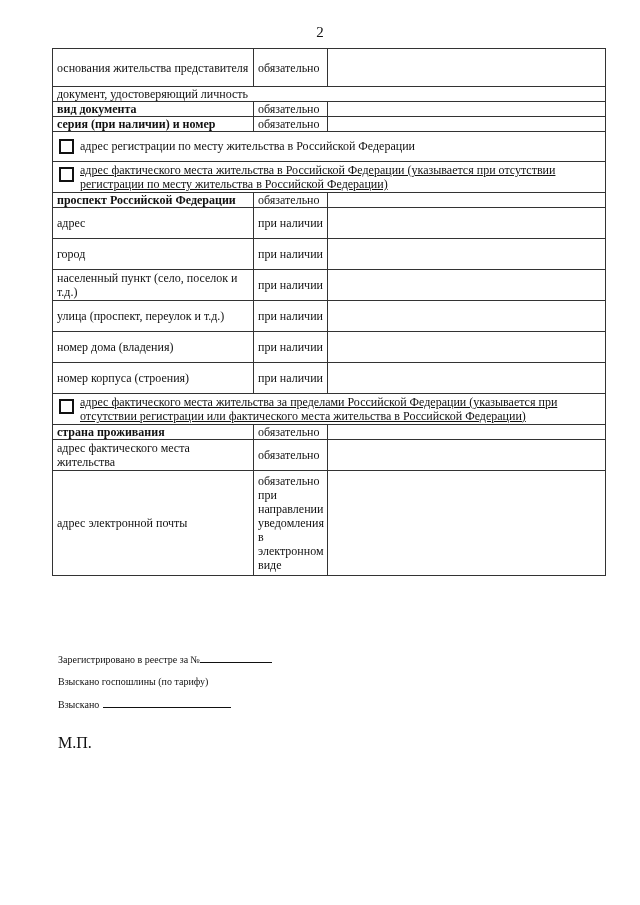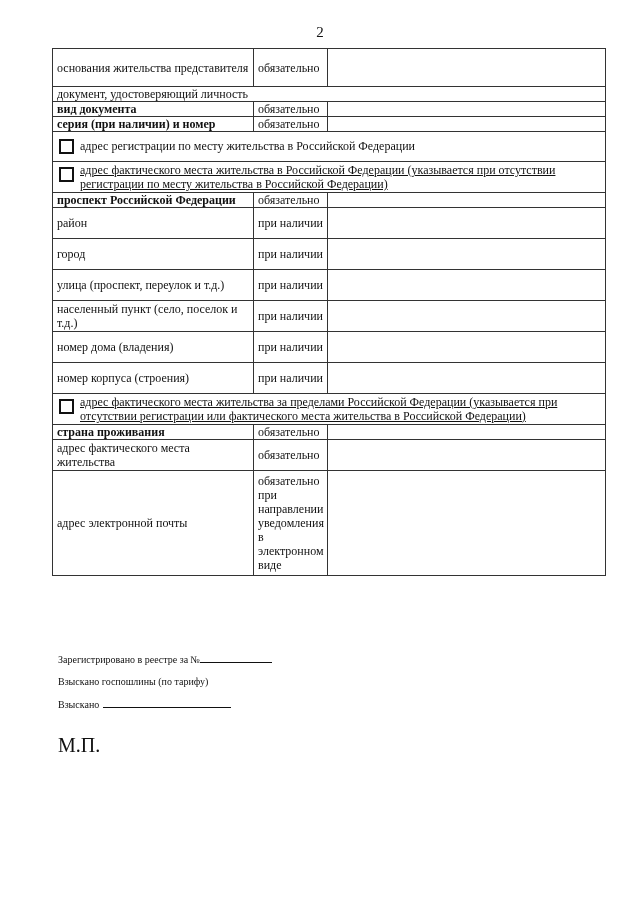--- a/index.html
+++ b/index.html
@@ -19,21 +19,21 @@
   .chk-row td { padding-left: 4px; }
   .chk-single { height: 29px; }
   .chk-double { height: 30px; }
   .wrapcell { display: flex; align-items: flex-start; text-decoration: underline; }
   .wrapcell .box { flex: 0 0 auto; margin-top: 4px; }
   .footer { position: absolute; left: 58px; top: 648px; font-size: 10px; line-height: 22px; }
   .footer .line { white-space: nowrap; }
   .blank { display: inline-block; border-bottom: 1px solid #111; height: 14px; vertical-align: baseline; }
   .blank.b1 { width: 72px; }
   .blank.b2 { width: 128px; margin-left: 4px; }
-  .stamp { position: absolute; left: 58px; top: 734px; font-size: 20px; }
+  .stamp { position: absolute; left: 58px; top: 734px; font-size: 16px; }
 </style>
 </head>
 <body>
 
 <div class="page-number">2</div>
 
 <table class="form">
   <colgroup>
       <col class="c1">
       <col class="c2">
@@ -70,36 +70,36 @@
             <span>адрес фактического места жительства в Российской Федерации  (указывается при отсутствии регистрации по месту жительства в Российской Федерации)</span>
           </div>
       </td>
     </tr>
     <tr>
       <td class="h1">проспект Российской Федерации</td>
       <td class="req">обязательно</td>
       <td></td>
     </tr>
     <tr>
-      <td class="h2">район</td>
+      <td class="h2">адрес</td>
       <td class="req">при наличии</td>
       <td></td>
     </tr>
     <tr>
       <td class="h2">город</td>
       <td class="req">при наличии</td>
       <td></td>
     </tr>
     <tr>
-      <td class="h2">улица (проспект, переулок и т.д.)</td>
+      <td class="h2">населенный пункт (село, поселок и т.д.)</td>
       <td class="req">при наличии</td>
       <td></td>
     </tr>
     <tr>
-      <td class="h2">населенный пункт (село, поселок и т.д.)</td>
+      <td class="h2">улица (проспект, переулок и т.д.)</td>
       <td class="req">при наличии</td>
       <td></td>
     </tr>
     <tr>
       <td class="h2">номер дома (владения)</td>
       <td class="req">при наличии</td>
       <td></td>
     </tr>
     <tr>
       <td class="h2">номер корпуса (строения)</td>

